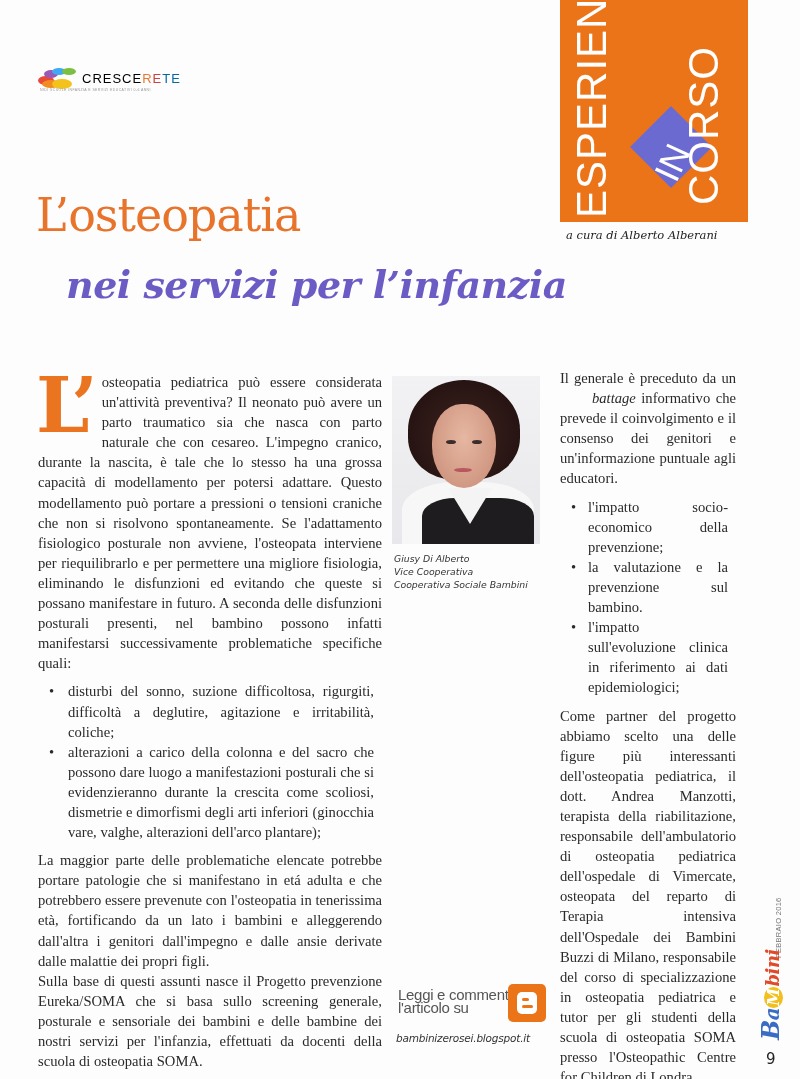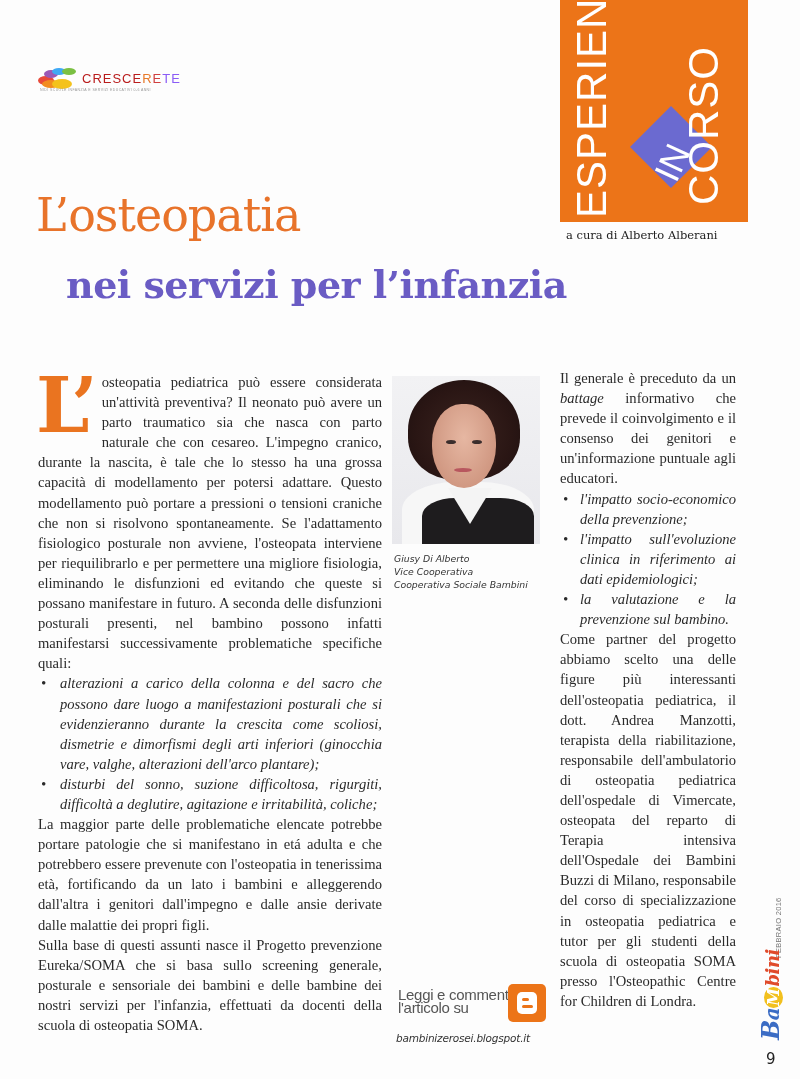--- a/index.html
+++ b/index.html
@@ -4,49 +4,49 @@
   <style>
     * { margin: 0; padding: 0; box-sizing: border-box; }
     html, body { width: 800px; height: 1079px; background: #fdfdfd; overflow: hidden; }
     body { position: relative; font-family: "DejaVu Serif", serif; color: #2a2a2a; }
 
     
     .logo { position: absolute; left: 38px; top: 66px; width: 140px; height: 30px; }
     .logo .blobs { position: absolute; left: 0; top: 2px; width: 42px; height: 22px; }
     .blob { position: absolute; border-radius: 50%; }
     .logo .name { position: absolute; left: 44px; top: 5px; font-family: "Liberation Sans", sans-serif; font-size: 13px; letter-spacing: 1px; color: #444; }
-    .logo .name .c1 { color: #b91c1c; }
+    .logo .name .c1 { color: #000000; }
     .logo .name .c2 { color: #e8792a; }
     .logo .name .c3 { color: #d04040; }
-    .logo .name .c4 { color: #8b5cf6; }
+    .logo .name .c4 { color: #0369a1; }
     .logo .tagline { position: absolute; left: 2px; top: 22px; font-family: "Liberation Sans", sans-serif; font-size: 3.5px; color: #999; letter-spacing: 0.4px; white-space: nowrap; }
 
     
     .series-box { position: absolute; left: 560px; top: 0; width: 188px; height: 222px; background: #ec7418; overflow: hidden; }
     .series-box .word1 { position: absolute; left: 8px; top: 218px; transform-origin: 0 0; transform: rotate(-90deg); font-family: "Liberation Sans", sans-serif; font-size: 42px; color: #fff; letter-spacing: 1px; white-space: nowrap; font-weight: 300; }
     .series-box .diamond { position: absolute; left: 82px; top: 118px; width: 58px; height: 58px; background: #6b6ad0; transform: rotate(45deg); }
     .series-box .in { position: absolute; left: 86px; top: 170px; transform-origin: 0 0; transform: rotate(-65deg); font-family: "Liberation Sans", sans-serif; font-size: 36px; color: #fff; }
     .series-box .word2 { position: absolute; left: 120px; top: 205px; transform-origin: 0 0; transform: rotate(-90deg); font-family: "Liberation Sans", sans-serif; font-size: 42px; color: #fff; letter-spacing: 1px; white-space: nowrap; }
-    .curator { position: absolute; left: 566px; top: 228px; font-family: "DejaVu Serif", serif; font-size: 11.5px; color: #222; }
+    .curator { position: absolute; left: 566px; top: 228px; font-family: "DejaVu Serif", serif; font-style: italic; font-size: 11.5px; color: #222; }
 
     
     .title1 { position: absolute; left: 36px; top: 188px; font-family: "DejaVu Serif", serif; font-size: 46px; color: #e8732a; letter-spacing: -1px; font-weight: normal; text-align: center; }
-    .title2 { position: absolute; left: 66px; top: 262px; font-family: "DejaVu Serif", serif; font-size: 38px; color: #6a5cc4; font-weight: bold; letter-spacing: -0.5px; }
+    .title2 { position: absolute; left: 66px; top: 262px; font-family: "DejaVu Serif", serif; font-size: 38px; color: #6a5cc4; font-weight: bold; letter-spacing: -0.5px; font-style: italic; }
 
     
     .col { position: absolute; font-family: "Liberation Serif", serif; font-size: 14.6px; line-height: 20.1px; color: #2a2a2a; text-align: justify; }
     .col-left { left: 38px; top: 372px; width: 344px; }
     .col-right { left: 560px; top: 368px; width: 176px; }
     .dropcap { float: left; font-family: "DejaVu Serif", serif; font-size: 76px; line-height: 64px; color: #ea7420; margin: 2px 4px 0 -2px; font-weight: bold; }
     .col p { margin: 0; }
-    .col ul { list-style: none; margin: 0; padding: 0; font-style: italic; }
+    .col ul { list-style: none; margin: 8px; padding: 0; }
     .col li { position: relative; padding-left: 22px; }
     .col li::before { content: "•"; position: absolute; left: 3px; top: 0; }
     .col-right li { padding-left: 20px; }
-    em { font-style: italic; }
+    em { font-style: italic; margin-left: 32px; }
 
     
     .photo { position: absolute; left: 392px; top: 376px; width: 148px; height: 168px; background: linear-gradient(180deg, #f2f2f4 0%, #e8e8ec 100%); overflow: hidden; }
     .photo .hair { position: absolute; left: 16px; top: 4px; width: 112px; height: 100px; background: radial-gradient(ellipse at 50% 55%, #3b2420 0%, #2a1614 60%, #1b0e0e 100%); border-radius: 50% 50% 42% 42%; }
     .photo .face { position: absolute; left: 40px; top: 28px; width: 64px; height: 84px; background: radial-gradient(ellipse at 50% 40%, #e6b7a2 0%, #cf9680 75%, #b87c69 100%); border-radius: 46% 46% 50% 50%; }
     .photo .eye { position: absolute; width: 10px; height: 4px; background: #3a2d2c; border-radius: 50%; top: 64px; }
     .photo .mouth { position: absolute; left: 62px; top: 92px; width: 18px; height: 4px; background: #b8575e; border-radius: 50%; }
     .photo .shirt { position: absolute; left: 10px; top: 106px; width: 132px; height: 70px; background: #f7f7f7; border-radius: 40% 40% 0 0; }
     .photo .vest { position: absolute; left: 30px; top: 122px; width: 112px; height: 60px; background: #1e1c1e; border-radius: 30% 30% 0 0; }
     .photo .collar { position: absolute; left: 56px; top: 112px; width: 44px; height: 36px; background: #f4f4f4; clip-path: polygon(0 0, 100% 0, 50% 100%); }
@@ -92,22 +92,22 @@
   <div class="word2">CORSO</div>
 </div>
 <div class="curator">a cura di Alberto Alberani</div>
 
 <h1 class="title1">L’osteopatia</h1>
 <h2 class="title2">nei servizi per l’infanzia</h2>
 
 <div class="col col-left">
   <p><span class="dropcap">L’</span><span>osteopatia pediatrica può essere considerata un'attività preventiva? Il neonato può avere un parto traumatico sia che nasca con parto naturale che con cesareo. L'impegno cranico, durante la nascita, è tale che lo stesso ha una grossa capacità di modellamento per potersi adattare. Questo modellamento può portare a pressioni o tensioni craniche che non si risolvono spontaneamente. Se l'adattamento fisiologico posturale non avviene, l'osteopata interviene per riequilibrarlo e per permettere una migliore fisiologia, eliminando le disfunzioni ed evitando che queste si possano manifestare in futuro. A seconda delle disfunzioni posturali presenti, nel bambino possono infatti manifestarsi successivamente problematiche specifiche quali:</span></p>
   <ul>
+    <li>disturbi del sonno, suzione difficoltosa, rigurgiti, difficoltà a deglutire, agitazione e irritabilità, coliche;</li>
     <li>alterazioni a carico della colonna e del sacro che possono dare luogo a manifestazioni posturali che si evidenzieranno durante la crescita come scoliosi, dismetrie e dimorfismi degli arti inferiori (ginocchia vare, valghe, alterazioni dell'arco plantare);</li>
-    <li>disturbi del sonno, suzione difficoltosa, rigurgiti, difficoltà a deglutire, agitazione e irritabilità, coliche;</li>
   </ul>
   <p>La maggior parte delle problematiche elencate potrebbe portare patologie che si manifestano in etá adulta e che potrebbero essere prevenute con l'osteopatia in tenerissima età, fortificando da un lato i bambini e alleggerendo dall'altra i genitori dall'impegno e dalle ansie derivate dalle malattie dei propri figli.</p>
   <p>Sulla base di questi assunti nasce il Progetto prevenzione Eureka/SOMA che si basa sullo screening generale, posturale e sensoriale dei bambini e delle bambine dei nostri servizi per l'infanzia, effettuati da docenti della scuola di osteopatia SOMA.</p>
 
 </div>
 
 <div class="photo">
   <div class="hair"></div>
   <div class="shirt"></div>
   <div class="vest"></div>
@@ -120,22 +120,22 @@
 <div class="caption">
   <div>Giusy Di Alberto</div>
   <div>Vice Cooperativa</div>
   <div>Cooperativa Sociale Bambini</div>
 </div>
 
 <div class="col col-right">
   <p><span>Il generale è preceduto da un </span><em>battage</em><span> informativo che prevede il coinvolgimento e il consenso dei genitori e un'informazione puntuale agli educatori.</span></p>
   <ul>
     <li>l'impatto socio-economico della prevenzione;</li>
+    <li>la valutazione e la prevenzione sul bambino.</li>
     <li>l'impatto sull'evoluzione clinica in riferimento ai dati epidemiologici;</li>
-    <li>la valutazione e la prevenzione sul bambino.</li>
   </ul>
   <p>Come partner del progetto abbiamo scelto una delle figure più interessanti dell'osteopatia pediatrica, il dott. Andrea Manzotti, terapista della riabilitazione, responsabile dell'ambulatorio di osteopatia pediatrica dell'ospedale di Vimercate, osteopata del reparto di Terapia intensiva dell'Ospedale dei Bambini Buzzi di Milano, responsabile del corso di specializzazione in osteopatia pediatrica e tutor per gli studenti della scuola di osteopatia SOMA presso l'Osteopathic Centre for Children di Londra.</p>
 </div>
 
 <div class="blog-text">
   <div>Leggi e commenta</div>
   <div>l'articolo su</div>
 </div>
 <div class="blog-icon">
   <div class="b"></div>

